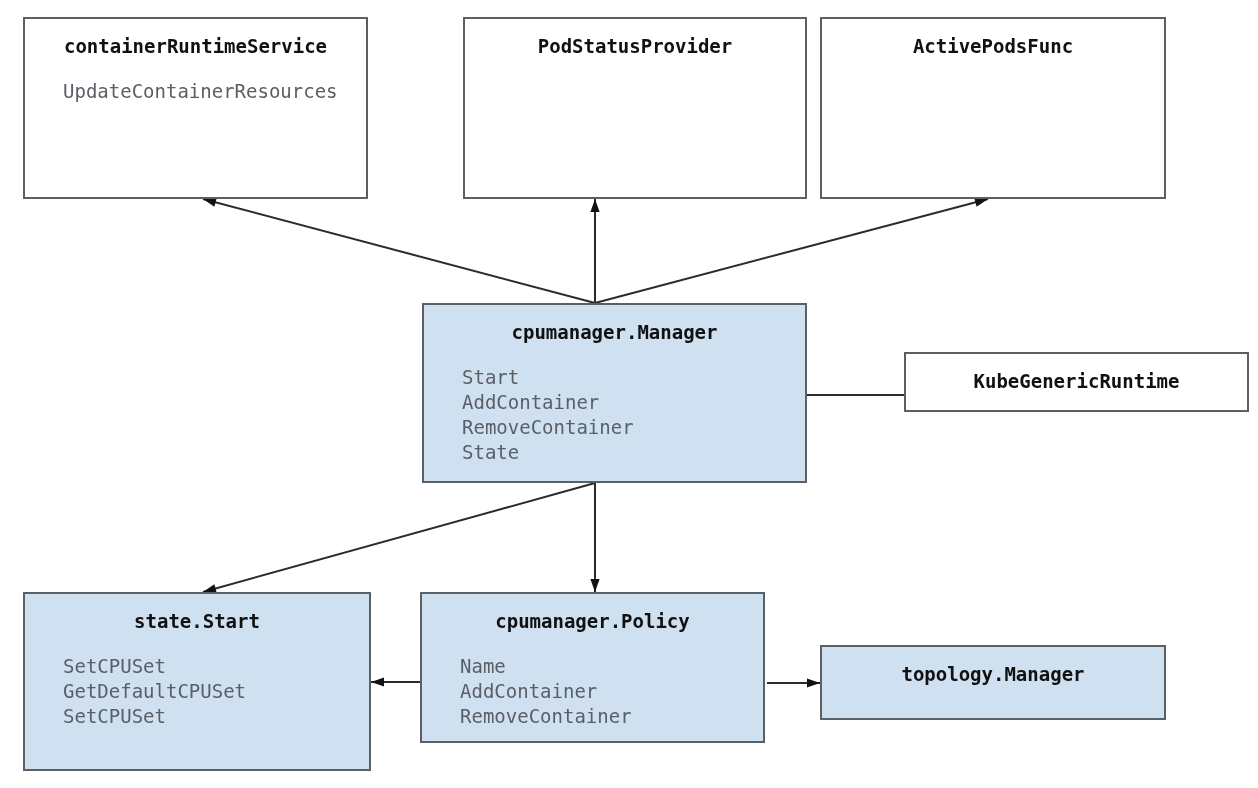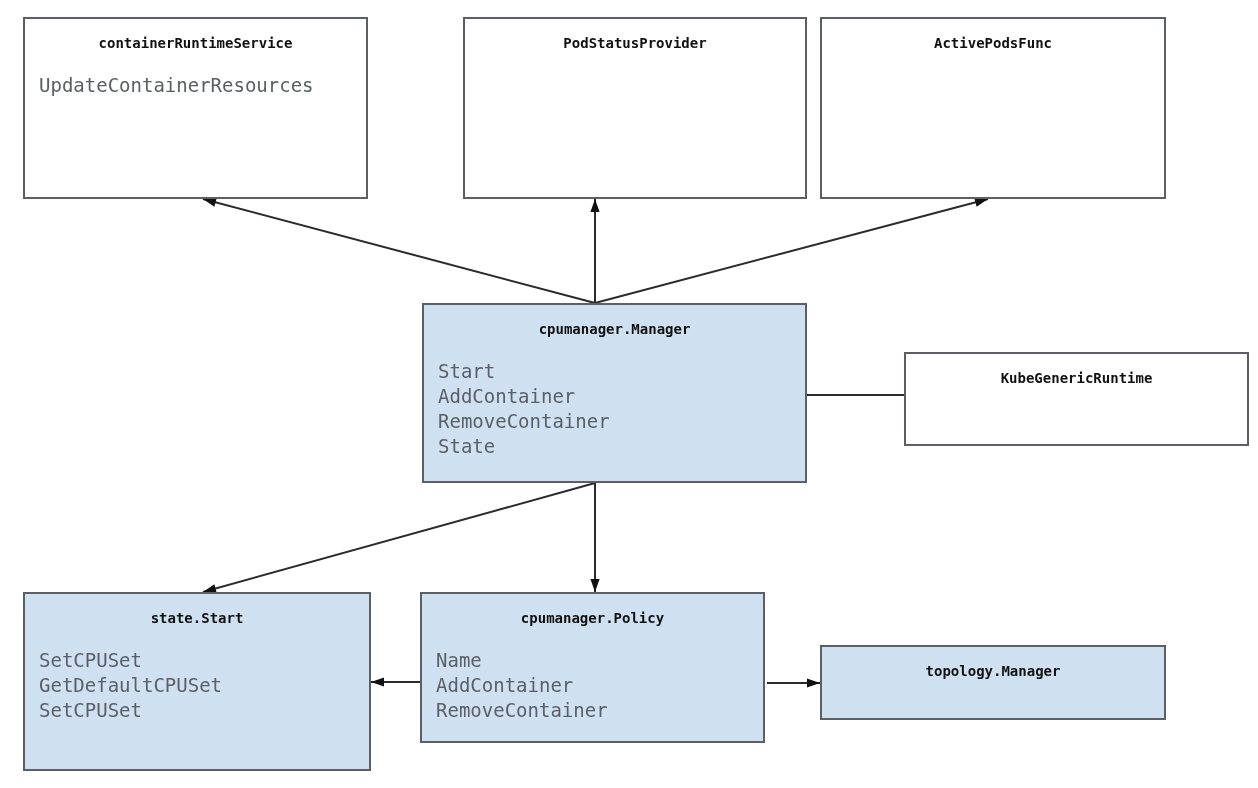--- a/index.html
+++ b/index.html
@@ -32,38 +32,39 @@
     overflow: hidden;
   }
   .node.filled {
     background: #cfe0f1;
   }
   .node-title {
     display: block;
     text-align: center;
     font-family: "DejaVu Sans Mono", "Liberation Mono", monospace;
     font-weight: bold;
-    font-size: 14px;
+    font-size: 19px;
     letter-spacing: 0px;
     color: #111111;
     margin-top: 16px;
     white-space: pre;
   }
   .node-members {
     display: block;
     margin: 22px 0 0 14px;
     font-family: "DejaVu Sans Mono", "Liberation Mono", monospace;
     font-size: 19px;
     line-height: 25px;
     color: #5a5f66;
     white-space: pre;
   }
   .node-members .member {
     display: block;
     white-space: pre;
+    margin-left: 24px;
   }
   .edge-line {
     stroke: #2b2b2b;
     stroke-width: 2;
     fill: none;
   }
   .edge-head {
     fill: #111111;
     stroke: none;
   }
@@ -114,21 +115,21 @@
       <div class="node" style="left: 423px; top: 17px; width: 344px; height: 182px; margin-left: 40px;">
         <span class="node-title">PodStatusProvider</span>
       </div>
       <div class="node" style="left: 820px; top: 17px; width: 346px; height: 182px;">
         <span class="node-title">ActivePodsFunc</span>
       </div>
       <div class="node filled" style="left: 422px; top: 303px; width: 385px; height: 180px;">
         <span class="node-title">cpumanager.Manager</span>
         <span class="node-members"><span class="member">Start</span><span class="member">AddContainer</span><span class="member">RemoveContainer</span><span class="member">State</span></span>
       </div>
-      <div class="node" style="left: 904px; top: 352px; width: 345px; height: 94px;">
+      <div class="node" style="left: 904px; top: 352px; width: 345px; height: 60px;">
         <span class="node-title">KubeGenericRuntime</span>
       </div>
       <div class="node filled" style="left: 23px; top: 592px; width: 348px; height: 179px;">
         <span class="node-title">state.Start</span>
         <span class="node-members"><span class="member">SetCPUSet</span><span class="member">GetDefaultCPUSet</span><span class="member">SetCPUSet</span></span>
       </div>
       <div class="node filled" style="left: 420px; top: 592px; width: 345px; height: 151px;">
         <span class="node-title">cpumanager.Policy</span>
         <span class="node-members"><span class="member">Name</span><span class="member">AddContainer</span><span class="member">RemoveContainer</span></span>
       </div>

